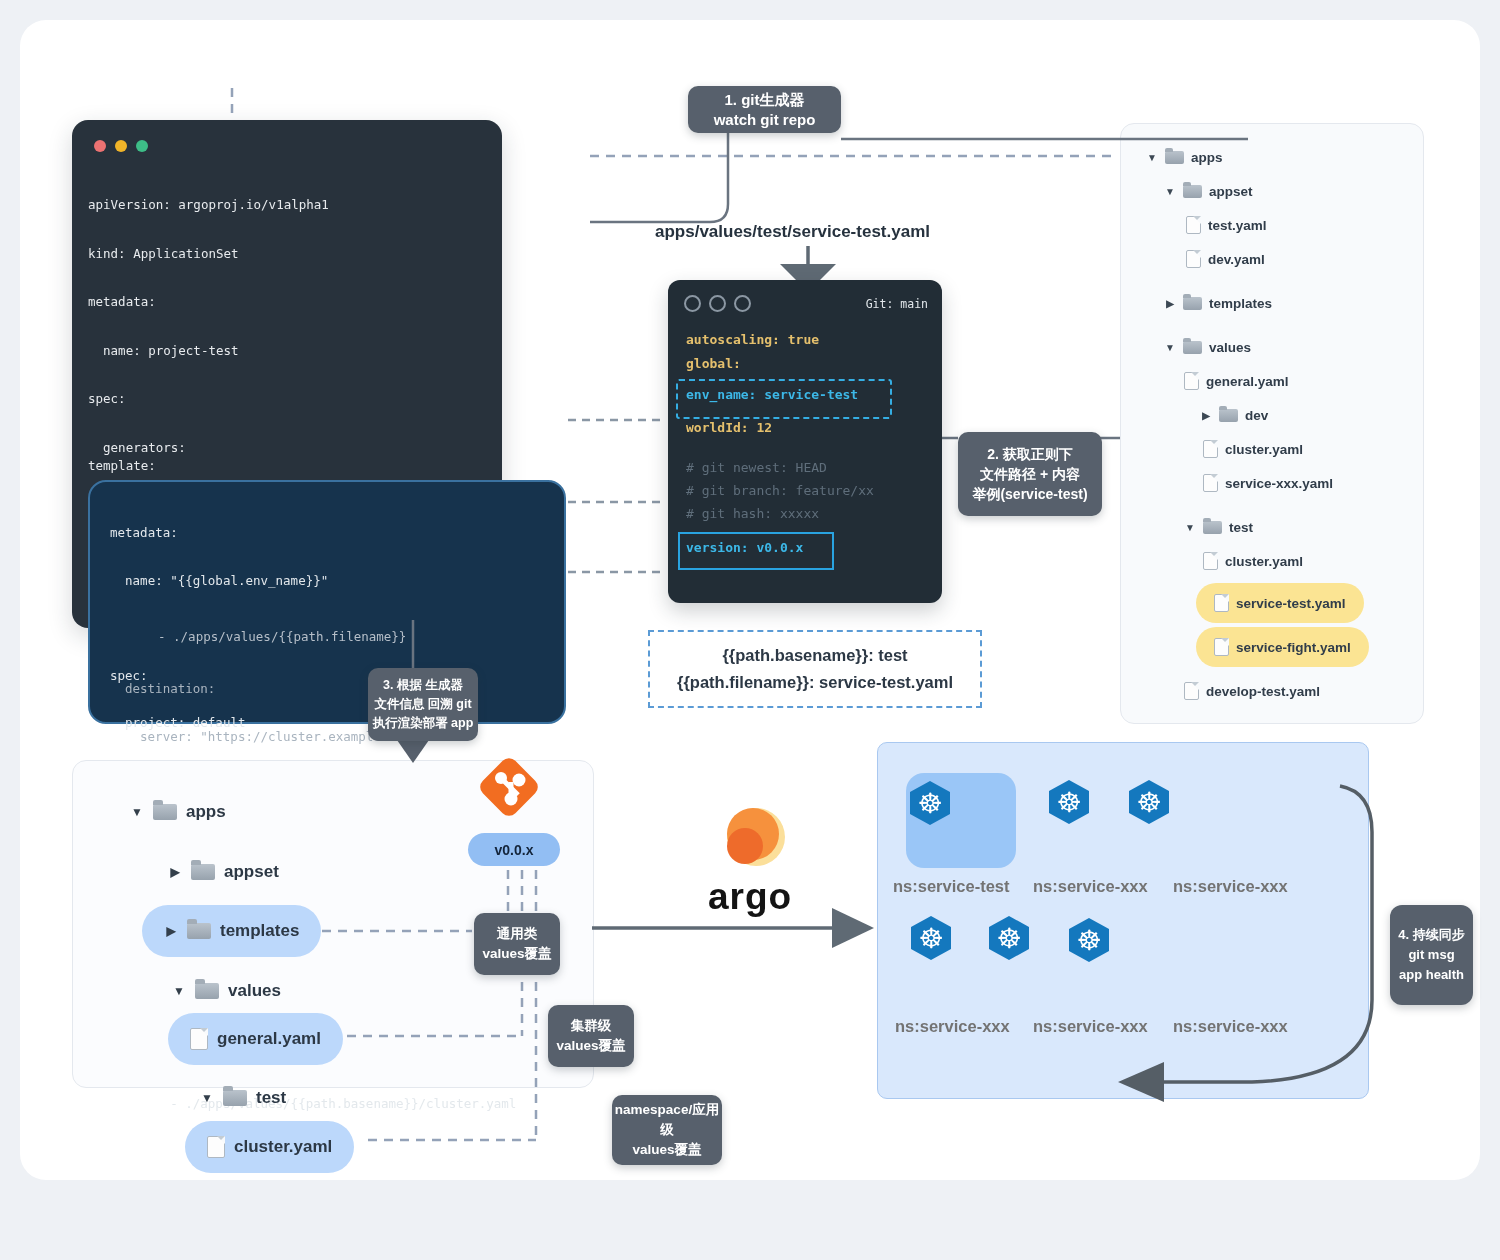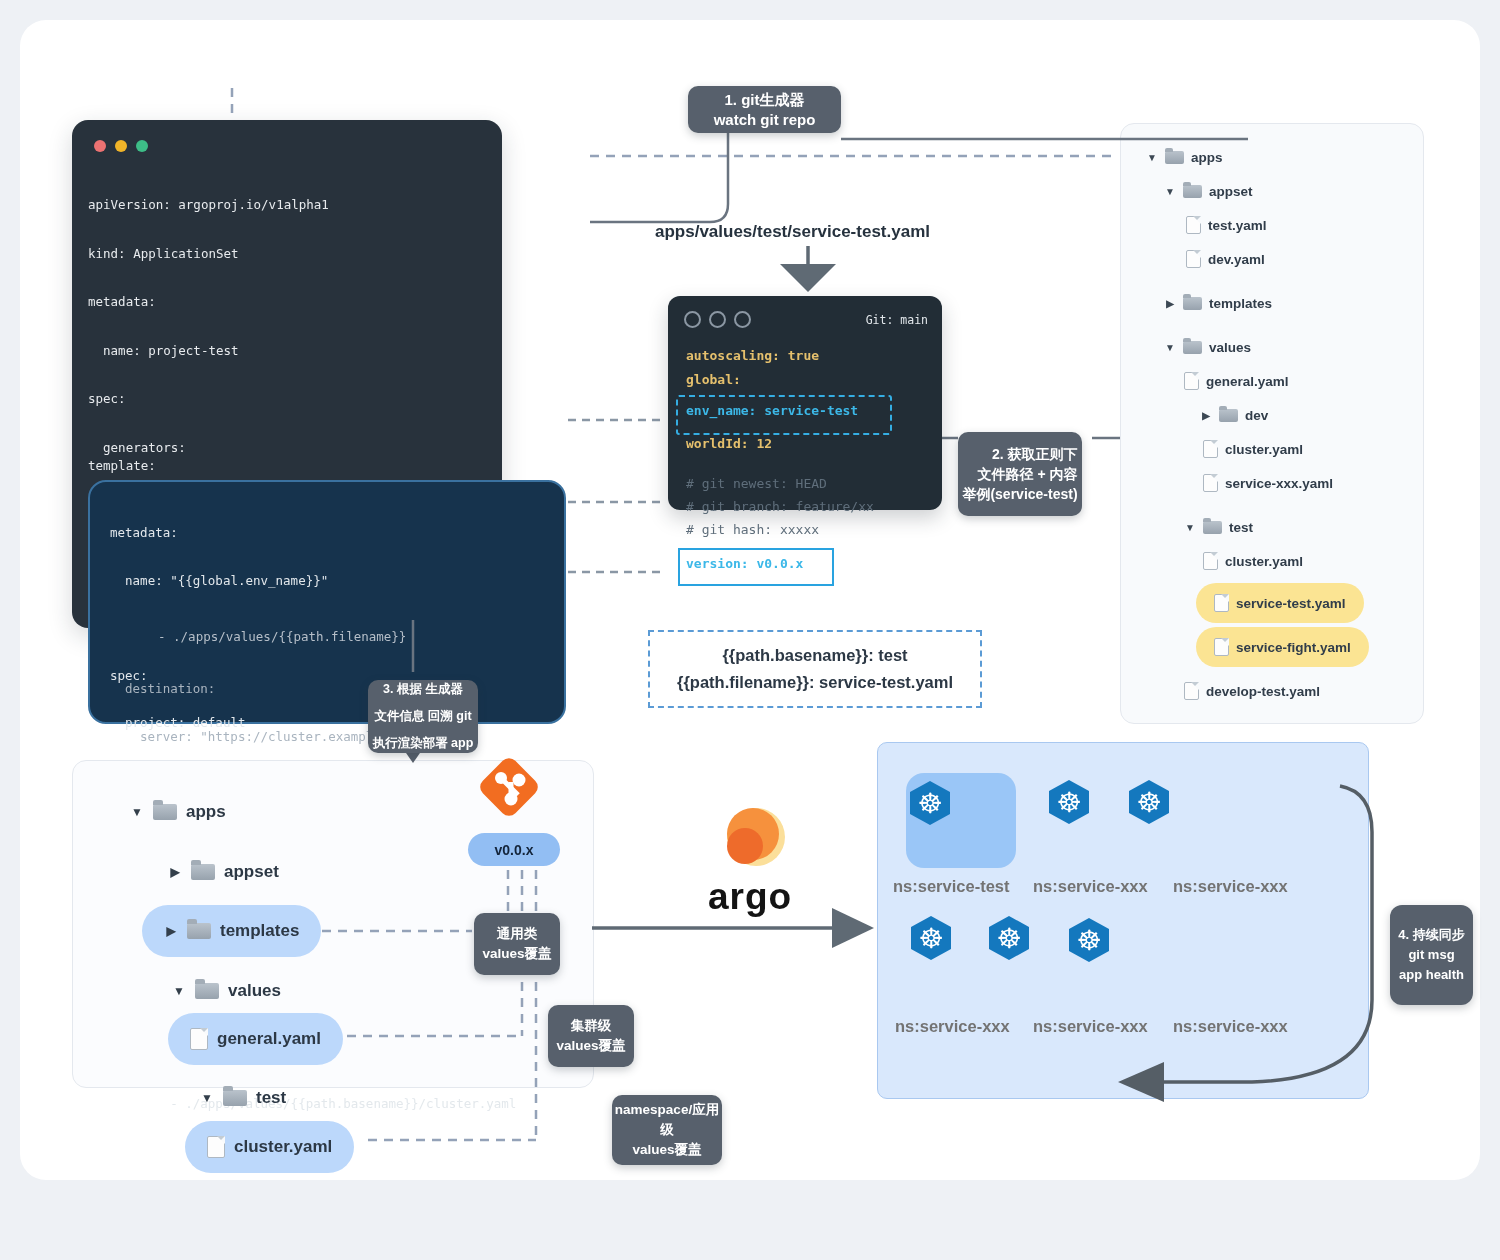--- a/index.html
+++ b/index.html
@@ -31,32 +31,32 @@
   .hlpill{background:#6e6425;border-radius:12px;padding:2px 12px 3px 10px;margin-left:2px;color:#f0ece0;}
   .tmpl-label{position:absolute;left:16px;top:338px;font-family:"DejaVu Sans Mono",monospace;font-size:12.5px;color:#e8ebee;}
   .tmplbox{position:absolute;left:16px;top:360px;width:478px;height:244px;background:#16334d;border:2px solid #3a719f;border-radius:18px;box-sizing:border-box;}
   .tmplcode{position:absolute;left:20px;top:12px;font-family:"DejaVu Sans Mono",monospace;font-size:12.5px;color:#e3e8ec;}
   .tmplcode > div{height:17.6px;line-height:17.6px;}
   .dimline{left:158px;top:629px;font-family:"DejaVu Sans Mono",monospace;font-size:12.5px;color:#b6bfc9;z-index:2;}
   .dimblock{left:125px;top:650px;font-family:"DejaVu Sans Mono",monospace;font-size:12.5px;color:#a9b4bf;z-index:2;}
   .dimblock > div{height:18px;line-height:18px;}
 
   
-  .term{left:668px;top:296px;width:274px;height:214px;background:#222d36;border-radius:12px;z-index:4;box-shadow:0 8px 20px rgba(30,40,50,.22);}
+  .term{left:668px;top:280px;width:274px;height:323px;background:#222d36;border-radius:12px;z-index:4;box-shadow:0 8px 20px rgba(30,40,50,.22);}
   .term .ring{width:13px;height:13px;border-radius:50%;border:2px solid #8b97a3;background:transparent;}
   .term .rings{position:absolute;left:16px;top:15px;display:flex;gap:8px;}
   .term-title{position:absolute;right:14px;top:17px;font-family:"DejaVu Sans Mono",monospace;font-size:11.5px;color:#e3e8ec;}
   .tl{position:absolute;left:18px;font-family:"DejaVu Sans Mono",monospace;font-size:13px;font-weight:700;}
   .c-yel{color:#e5c06d;} .c-cyan{color:#3cb8e8;} .c-gray{color:#5f6e7b;font-weight:400;}
   .envbox{position:absolute;left:8px;top:99px;width:212px;height:36px;border:2px dashed #35aee3;border-radius:3px;}
   .verbox{position:absolute;left:10px;top:252px;width:152px;height:34px;border:2px solid #29a3e0;}
 
   
   .steplabel{background:#57606c;color:#ffffff;border-radius:10px;display:flex;align-items:center;justify-content:center;text-align:center;font-weight:700;z-index:6;box-shadow:0 3px 8px rgba(40,50,60,.25);}
-  .lh20{line-height:20px;} .lh19{line-height:27px;margin-top:12px;}
+  .lh20{line-height:20px;} .lh19{line-height:19px;}
 
   
   .pathnote{left:655px;top:222px;font-size:17px;font-weight:700;color:#26323e;z-index:5;}
   .infobox{left:648px;top:630px;width:330px;height:74px;border:2px dashed #5b9bd5;color:#2c3845;font-size:16.5px;font-weight:600;display:flex;align-items:center;justify-content:center;text-align:center;line-height:27px;z-index:5;background:rgba(255,255,255,.6);}
 
   
   .panel{background:#f8fafc;border:1.5px solid #e4e8ee;border-radius:14px;z-index:2;}
   .rpanel{left:1120px;top:123px;width:302px;height:599px;}
   .lpanel{left:72px;top:760px;width:520px;height:326px;background:#fbfcfe;}
   .trow{position:absolute;display:flex;align-items:center;gap:7px;height:24px;color:#313d4a;font-size:13.5px;font-weight:600;z-index:4;}
@@ -161,21 +161,21 @@
 
   <div class="abs dimline pre">- ./apps/values/{{path.filename}}</div>
   <div class="abs dimblock pre">
     <div>destination:</div>
     <div>  server: "https://cluster.example.com/xxxxxx"</div>
     <div>  namespace: "{{global.env_name}}"</div>
   </div>
 
   <div class="abs steplabel ml lh20" style="left:688px;top:86px;width:153px;height:47px;font-size:15px;">1. git生成器
 watch git repo</div>
-  <div class="abs steplabel ml lh20" style="left:958px;top:432px;width:124px;height:84px;font-size:14px;text-align:right;">2. 获取正则下
+  <div class="abs steplabel ml lh20" style="left:958px;top:432px;width:144px;height:84px;font-size:14px;">2. 获取正则下
 文件路径 + 内容
 举例(service-test)</div>
   <div class="abs steplabel ml lh19" style="left:368px;top:668px;width:110px;height:73px;font-size:12.5px;">3. 根据 生成器
 文件信息 回溯 git
 执行渲染部署 app</div>
   <div class="abs steplabel ml lh20" style="left:1390px;top:905px;width:83px;height:100px;font-size:13px;border-radius:12px;">4. 持续同步
 git msg
 app health</div>
   <div class="abs steplabel ml lh20" style="left:474px;top:913px;width:86px;height:62px;font-size:13.5px;">通用类
 values覆盖</div>

